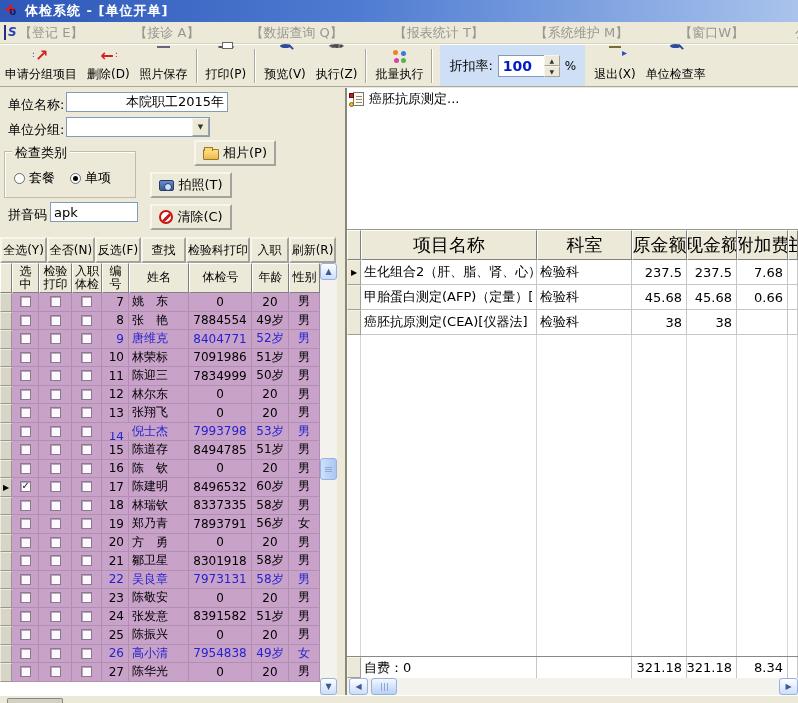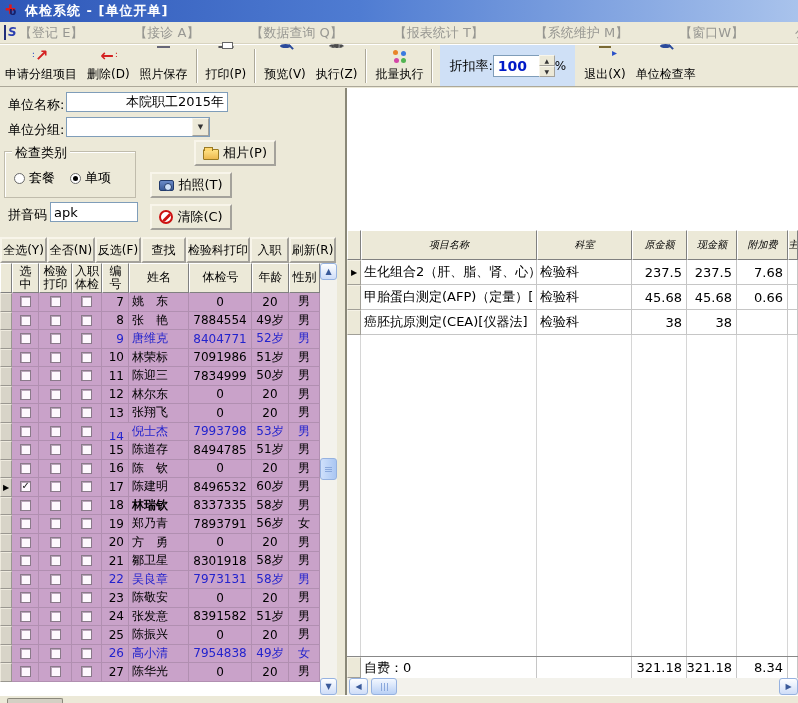--- a/index.html
+++ b/index.html
@@ -28,21 +28,21 @@
   
   .toolbar { position:absolute; top:44px; left:0; width:798px; height:43px; background:var(--chrome-bg,#ece9d8);
     border-top:1px solid #fff; border-bottom:1px solid #aca899; display:flex; align-items:center; }
   .tb-group { display:flex; align-items:center; height:100%; }
   .tbtn { display:flex; flex-direction:column; align-items:center; justify-content:flex-end; gap:18px;
     padding:2px 5px 3px; height:40px; min-width:46px; cursor:default; }
   .tlabel { font-size:12px; white-space:nowrap; }
   .tsep { width:2px; height:34px; border-left:1px solid #aca899; border-right:1px solid #fff; margin:0 3px; }
 
   .discount-panel { background:var(--discount-bg,#cfe0f6); height:41px; display:flex; align-items:center;
-    padding:0 9px; margin:0 4px; }
+    padding:0 9px; gap:5px; margin:0 4px; }
   .discount-label { font-size:13px; }
   .discount-field { display:flex; }
   .discount-input { width:46px; height:22px; border:1px solid #7f9db9; border-right:none; background:#fff;
     color:var(--value-blue,#001ac8); font-weight:bold; font-size:14px; padding-left:4px;
     font-family:"DejaVu Sans",sans-serif; }
   .spin { width:16px; height:22px; display:flex; flex-direction:column; }
   .spin div { flex:1; background:var(--chrome-bg,#ece9d8); border:1px outset #f8f5ea; font-size:6px;
     line-height:9px; text-align:center; color:#333; }
   .pct { font-size:12px; }
 
@@ -153,21 +153,21 @@
     background:#888; box-shadow:0 3px 0 #888, 0 6px 0 #888; }
   .tree-ico .sq { position:absolute; left:0; top:1px; width:5px; height:5px; background:#c02020; border:1px solid #601010; }
   .tree-ico .dot { position:absolute; left:0; bottom:0; width:5px; height:5px; border-radius:50%;
     background:#e8c020; border:1px solid #806810; }
 
   .items-grid { position:absolute; top:142px; left:0; width:451px; height:448px; background:#fff;
     display:flex; flex-direction:column; }
   .ig-header { display:flex; height:30px; flex:0 0 30px; }
   .ig-header .hcell { background:var(--chrome-bg,#ece9d8); border-top:1px solid #fff; border-left:1px solid #fff;
     border-right:1px solid #808080; border-bottom:1px solid #808080; display:flex; align-items:center;
-    justify-content:center; font-size:10px; white-space:nowrap; overflow:hidden;font-style:italic; }
+    justify-content:center; font-size:18px; white-space:nowrap; overflow:hidden; }
   .ig-row { display:flex; height:25px; flex:0 0 25px; }
   .ig-row .cell { border-right:1px solid #c6c6c6; border-bottom:1px solid #c6c6c6; display:flex;
     align-items:center; font-size:13px; white-space:nowrap; overflow:hidden; }
   .ig-row .ind { background:var(--chrome-bg,#ece9d8); border:1px outset #f5f2e6; justify-content:center;
     font-size:8px; }
   .ig-filler { display:flex; flex:1 1 auto; }
   .ig-filler .cell { border-right:1px solid #d6d6d6; }
   .ig-footer { display:flex; height:22px; flex:0 0 22px; border-top:1px solid #888; }
   .ig-footer .cell { border-right:1px solid #c6c6c6; display:flex; align-items:center; font-size:13px; }
   .ig-footer .ind { background:var(--chrome-bg,#ece9d8); border:1px outset #f5f2e6; }
@@ -529,21 +529,21 @@
           <div class="cell cbcell" style="width: 27px;">
             <span class="cb"></span>
           </div>
           <div class="cell cbcell" style="width: 33px;">
             <span class="cb"></span>
           </div>
           <div class="cell cbcell" style="width: 30px;">
             <span class="cb"></span>
           </div>
           <div class="cell al-r" style="width: 27px;">18</div>
-          <div class="cell al-l" style="width: 60px; font-weight: bold;">林瑞钦</div>
+          <div class="cell al-l" style="width: 60px;">林瑞钦</div>
           <div class="cell al-c" style="width: 63px;">8337335</div>
           <div class="cell al-c" style="width: 37px;">58岁</div>
           <div class="cell al-c" style="width: 31px;">男</div>
         </div>
         <div class="pg-row">
           <div class="cell ind" style="width: 12px;"></div>
           <div class="cell cbcell" style="width: 27px;">
             <span class="cb"></span>
           </div>
           <div class="cell cbcell" style="width: 33px;">
@@ -696,20 +696,30 @@
         </div>
       </div>
     <div class="v-scrollbar">
       <div class="sb-btn sb-up">▲</div>
       <div class="sb-thumb"></div>
       <div class="sb-btn sb-down">▼</div>
     </div>
   </div>
 
   <div class="right-panel">
+    <div class="tree-area">
+      <div class="tree-item">
+        <span class="tree-ico">
+          <span class="page"></span>
+            <span class="sq"></span>
+            <span class="dot"></span>
+        </span>
+        <span>癌胚抗原测定...</span>
+      </div>
+    </div>
     <div class="items-grid">
       <div class="ig-header">
           <div class="hcell" style="width: 14px; flex: 0 0 14px;"></div>
           <div class="hcell" style="width: 176px; flex: 0 0 176px;">项目名称</div>
           <div class="hcell" style="width: 95px; flex: 0 0 95px;">科室</div>
           <div class="hcell" style="width: 55px; flex: 0 0 55px;">原金额</div>
           <div class="hcell" style="width: 50px; flex: 0 0 50px;">现金额</div>
           <div class="hcell" style="width: 51px; flex: 0 0 51px;">附加费</div>
           <div class="hcell" style="width: 10px; flex: 0 0 10px;">主</div>
         </div>

